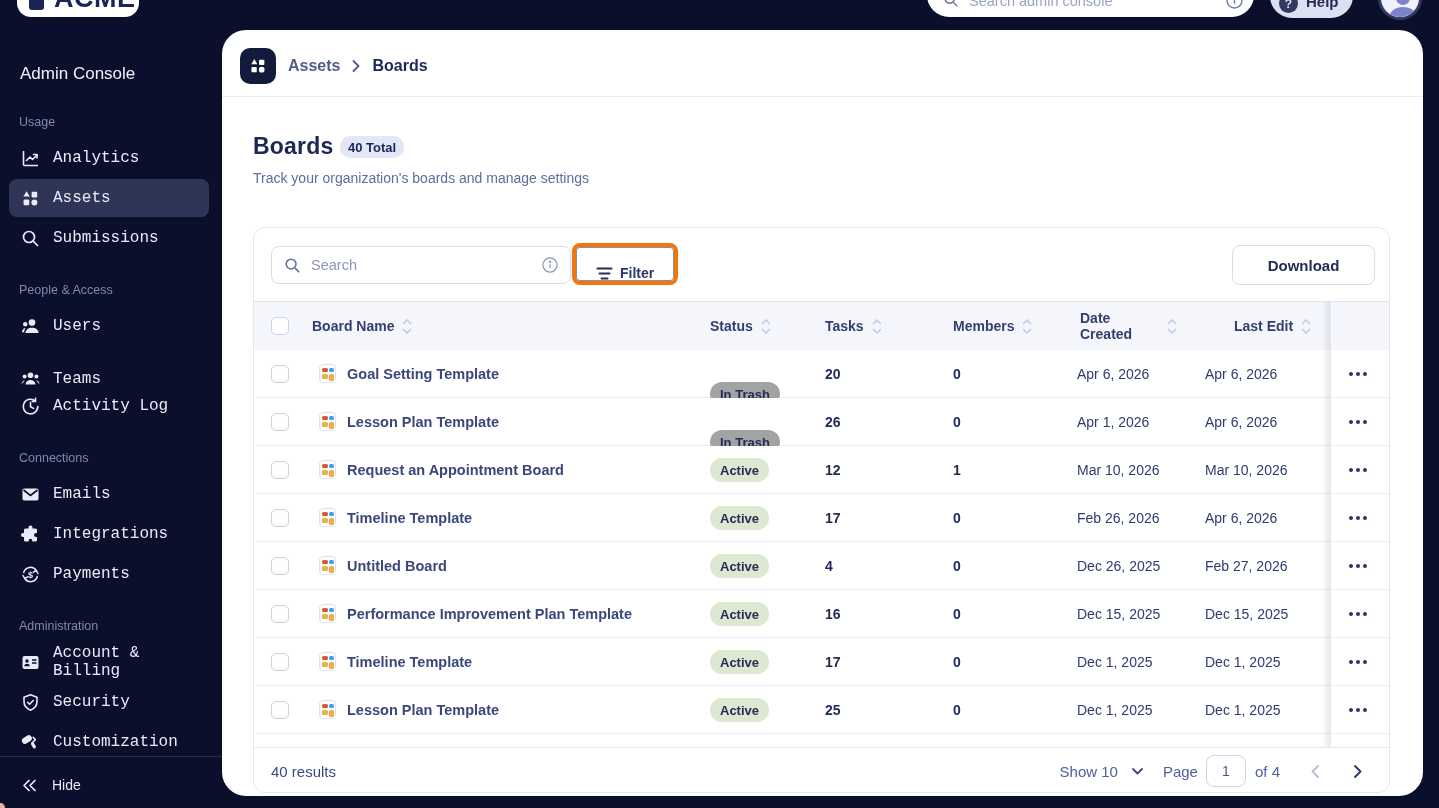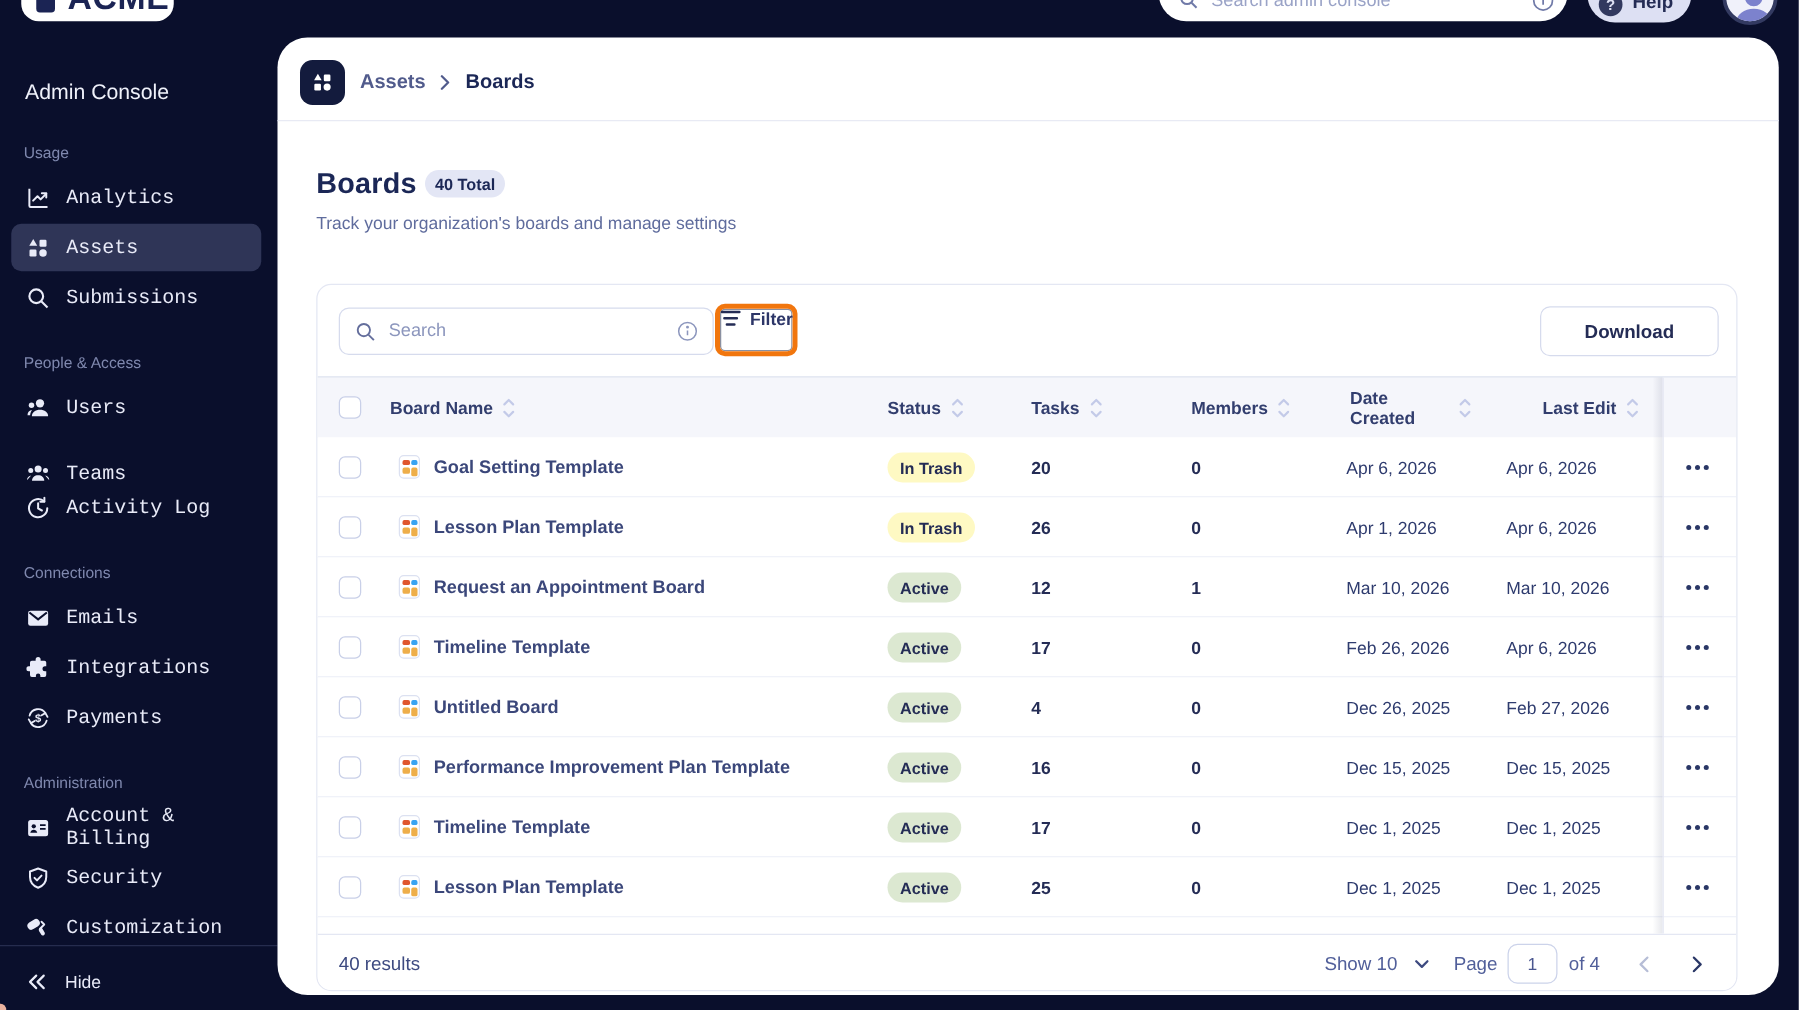--- a/index.html
+++ b/index.html
@@ -39,42 +39,42 @@
   .hdivider { left:222px; top:96px; width:1201px; height:1px; background:#e8eaf4; }
 
   .pgtitle { left:253px; top:133px; font-size:23px; font-weight:bold; color:#1b2756; letter-spacing:0.2px; }
   .pgbadge { left:340px; top:136px; background:#e3e6f5; border-radius:12px; height:22px; padding:0 8px; display:flex; align-items:center; font-size:13px; font-weight:bold; color:#1b2756; }
   .pgsub { left:253px; top:170px; font-size:14px; color:#5f6c9d; }
 
   
   .card { left:253px; top:227px; width:1137px; height:566px; border:1px solid #e4e7f3; border-radius:12px; background:#fff; overflow:hidden; }
   .searchbox { left:17px; top:18px; width:300px; height:38px; border:1px solid #d6dbed; border-radius:8px; display:flex; align-items:center; padding:0 12px; }
   .searchbox .ph { color:#8c96bd; font-size:14.5px; margin-left:10px; flex:1; }
-  .filterbtn { left:318px; top:15px; height:42px; border:4px solid #f1760e; border-radius:8px; background:#fff; display:flex; align-items:flex-start; padding:0 0; box-shadow: inset 0 0 0 1px #8b90a0; }
+  .filterbtn { left:318px; top:15px; height:42px; border:4px solid #f1760e; border-radius:8px; background:#fff; display:flex; align-items:flex-end; padding:0 20px; box-shadow: inset 0 0 0 1px #8b90a0; }
   .filterbtn .ft { color:#2d3668; font-size:14px; font-weight:bold; margin-left:7px; }
   .dlbtn { left:978px; top:17px; width:143px; height:40px; border:1px solid #d6dbed; border-radius:8px; display:flex; align-items:center; justify-content:center;gap:40px; }
   .dlbtn .dt { color:#242c55; font-size:15px; font-weight:bold; margin:0 10px; }
 
   .thead { left:0; top:73px; width:1135px; height:49px; background:#f5f6fb; border-top:1px solid #e0e3f0; }
   .th { position:absolute; top:0; height:48px; display:flex; align-items:center; font-size:14px; font-weight:bold; color:#323e6e; }
   .sorticon { margin-left:8px; }
   .vline { left:1076px; top:74px; width:1px; height:445px; background:#e4e6f2; }
   .vshadow { left:1068px; top:74px; width:8px; height:445px; background:linear-gradient(to right, rgba(25,35,80,0), rgba(25,35,80,0.10)); }
 
   .row { left:0; width:1135px; height:48px; border-bottom:1px solid #eceef7; background:#fff; }
   .cb { position:absolute; left:17px; top:15px; width:18px; height:18px; border:1.5px solid #c9d0e8; border-radius:5px; background:#fff; }
   .bicon { position:absolute; left:65px; top:14px; width:17px; height:19px; border:1px solid #dce1f1; border-radius:4px; background:#fff; }
   .bicon i { position:absolute; border-radius:1.5px; }
   .bicon .r1 { left:2px; top:2.5px; width:5.5px; height:4px; background:#e0562c; }
   .bicon .r2 { left:9px; top:2.5px; width:5px; height:4px; background:#38a3f2; }
   .bicon .r3 { left:2px; top:8.5px; width:5.5px; height:5.5px; background:#eeae49; }
   .bicon .r4 { left:9px; top:8.5px; width:5px; height:7.5px; background:#eeae49; }
   .bname { position:absolute; left:93px; top:0; height:48px; display:flex; align-items:center; font-size:14.5px; font-weight:bold; color:#3b477a; }
   .chip { position:absolute; left:456px; top:12px; height:24px; border-radius:12px; padding:0 10px; display:flex; align-items:center; font-size:13px; font-weight:bold; color:#242c55; }
-  .chip.trash { background:#fef9c3; }
+  .chip.trash { background:#a3a3a3;margin-top:20px; }
   .chip.active { background:#dce8d1; }
   .num { position:absolute; top:0; height:48px; display:flex; align-items:center; font-size:14px; font-weight:bold; color:#242c55; }
   .dt1 { position:absolute; left:823px; top:0; height:48px; display:flex; align-items:center; font-size:14px; color:#2e3b6e; }
   .dt2 { position:absolute; left:951px; top:0; height:48px; display:flex; align-items:center; font-size:14px; color:#2e3b6e; }
   .dots { position:absolute; left:1095px; top:22px; display:flex; gap:3px; }
   .dots i { width:4px; height:4px; border-radius:50%; background:#2a3766; }
 
   .cfooter { left:0; top:519px; width:1135px; height:47px; border-top:1px solid #e4e7f3; background:#fff; display:flex; align-items:center; font-size:15px; color:#3d4a80; }
 </style>
 </head>

